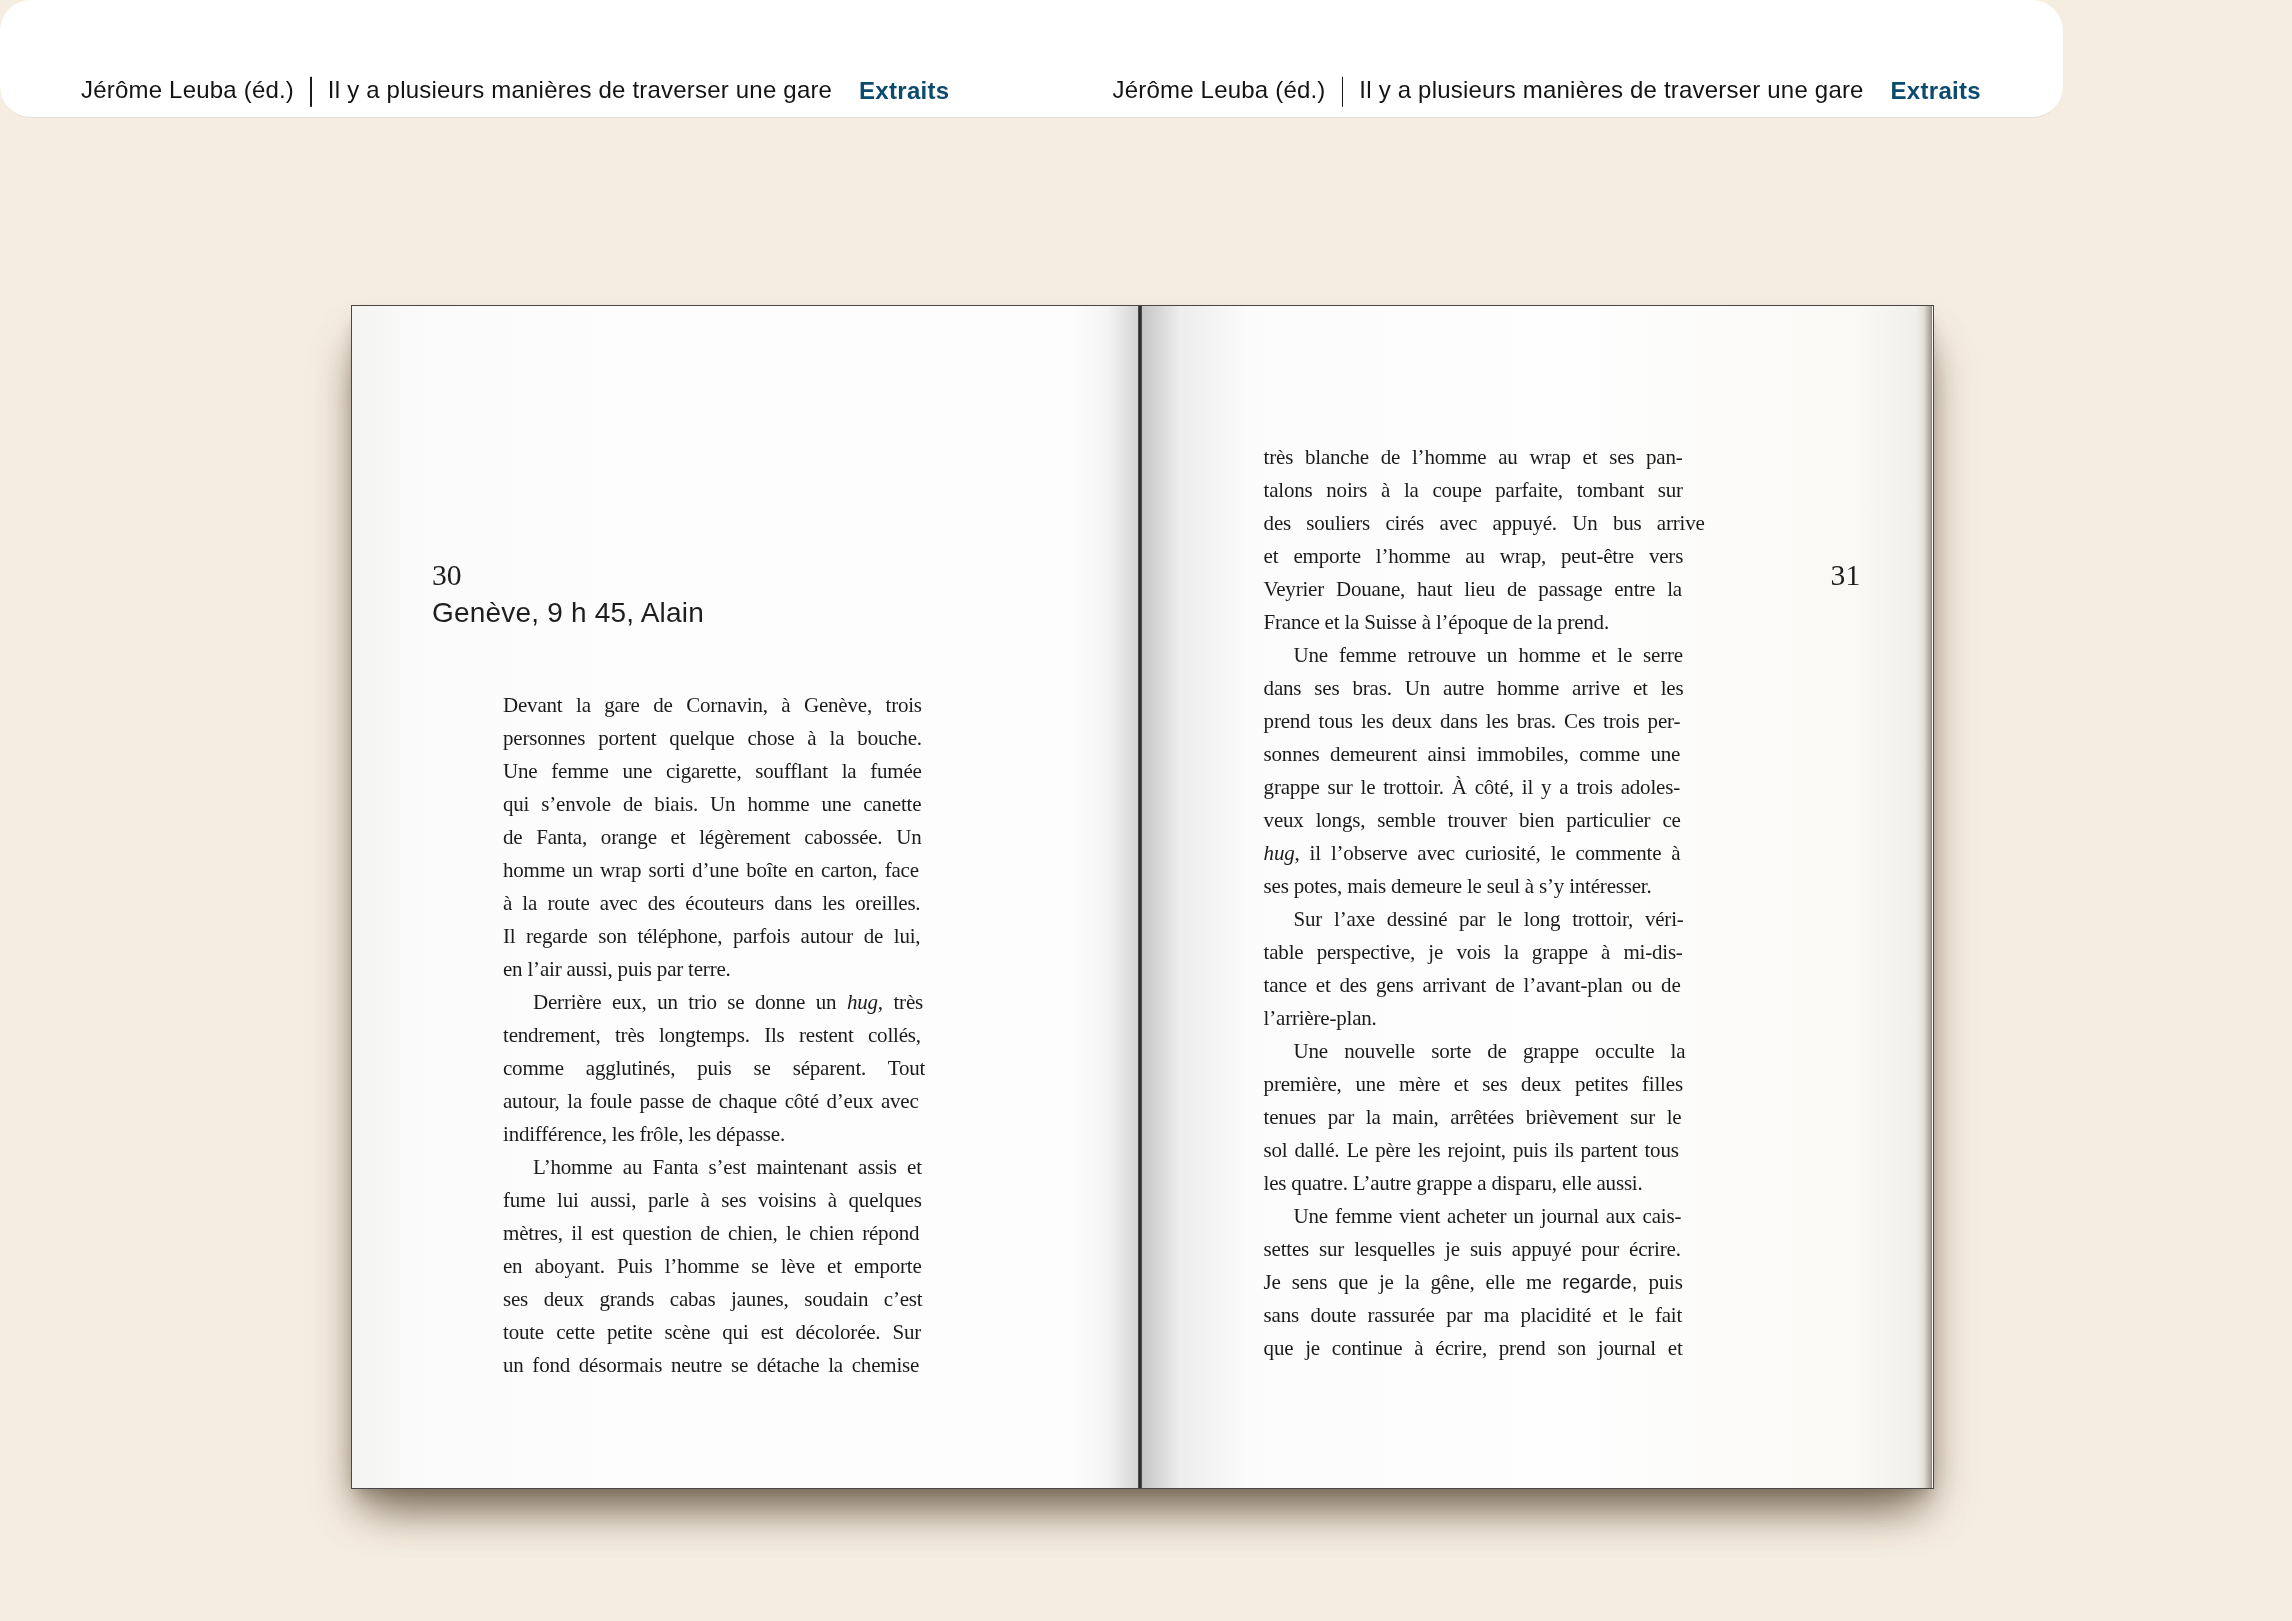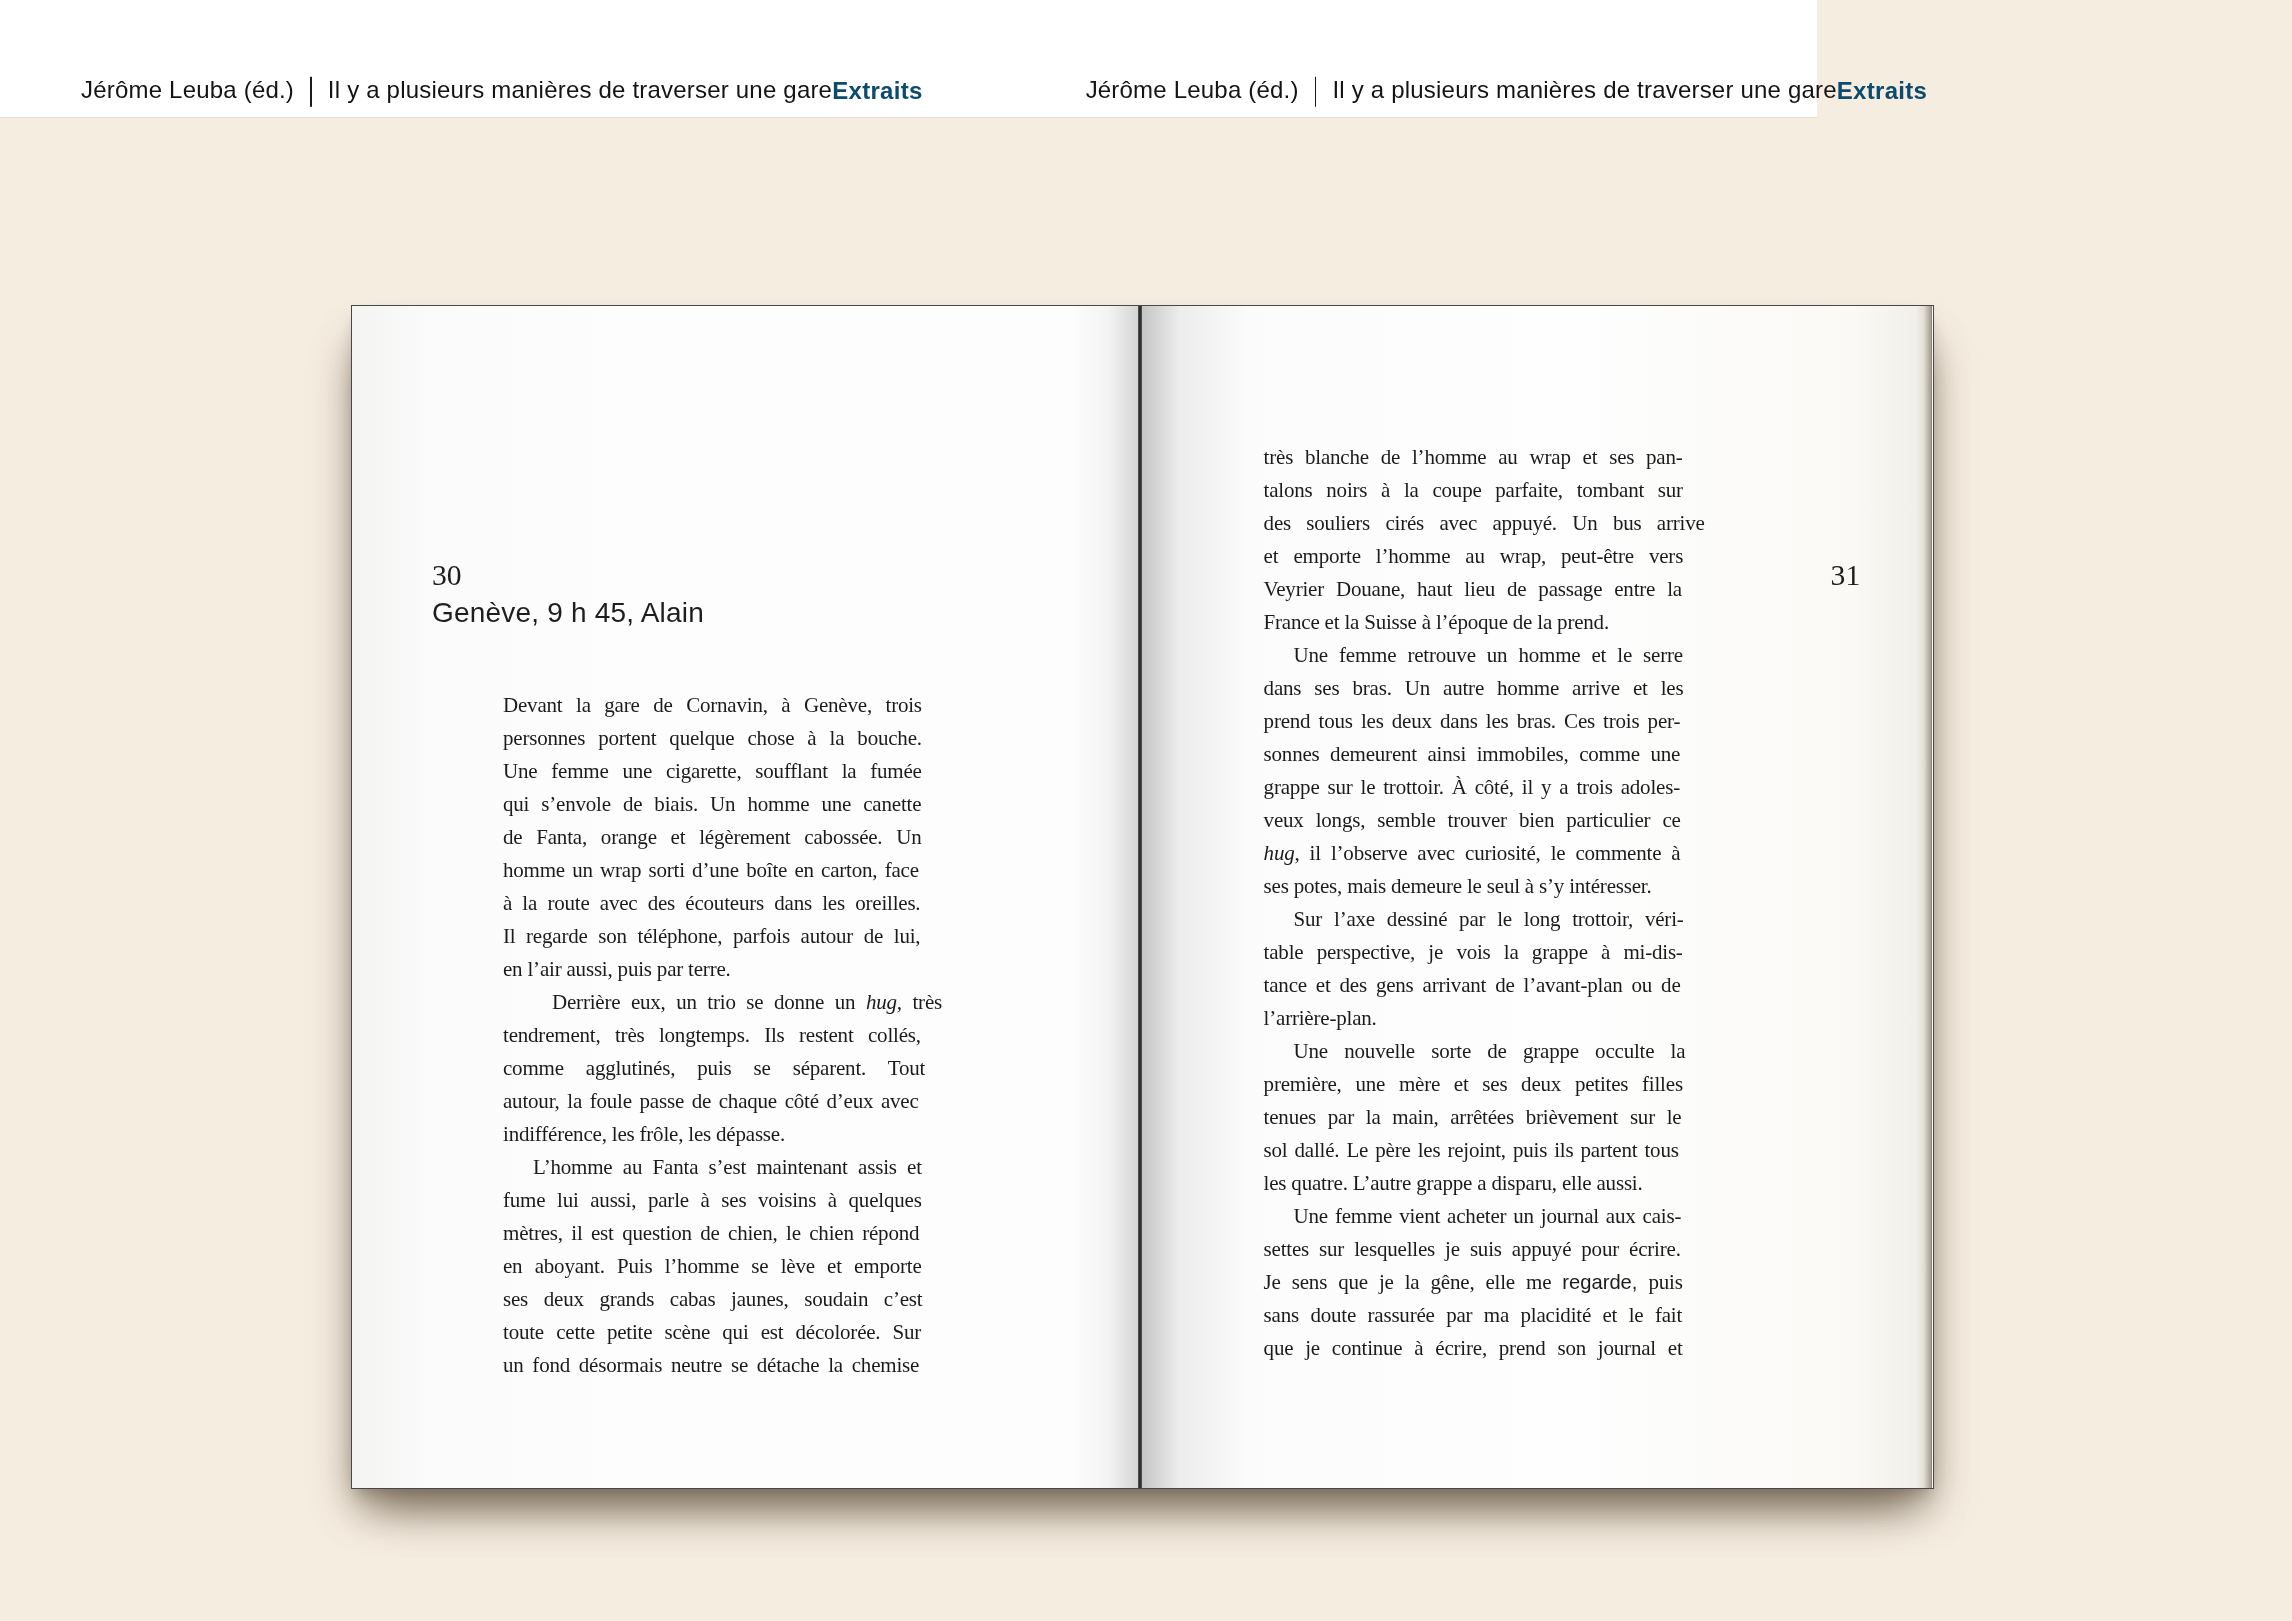--- a/index.html
+++ b/index.html
@@ -3,23 +3,24 @@
 <meta charset="utf-8">
 <style>
   html,body{margin:0;padding:0;background:#e9e2d6;}
   .canvas{
     position:relative;width:2293px;height:1621px;overflow:hidden;
     background:#f6ede1;
     font-family:"Liberation Sans",sans-serif;
   }
   
   .topbar{
-    position:absolute;left:0;top:0;width:1817px;height:117px;
+    position:absolute;left:0;top:0;width:2063px;height:117px;
     background:#ffffff;border-bottom:0.9px solid #e8dfd2;
     display:flex;
+    border-radius:31px;
   }
   .header-panel{
     width:1146px;box-sizing:border-box;
     padding:0 82px 12.5px 81px;
     display:flex;align-items:flex-end;justify-content:space-between;
   }
   .site-id{display:flex;align-items:center;color:#141414;font-size:24px;letter-spacing:0.2px;white-space:nowrap;cursor:pointer;}
   .site-id .vbar{display:inline-block;width:1.8px;height:30px;background:#1a1a1a;margin:0 16px;transform:translateY(1.8px);}
   .section-link{font-weight:bold;color:#0c4a6e;font-size:24px;letter-spacing:0.3px;cursor:pointer;white-space:nowrap;}
   
@@ -100,21 +101,21 @@
         <div class="body-text bl">
             <div class="tl"><span class="ln" style="word-spacing: 8.5px; transform: none;"><span>Devant la gare de Cornavin, à Genève, trois</span></span></div>
             <div class="tl"><span class="ln" style="word-spacing: 8px; transform: none;"><span>personnes portent quelque chose à la bouche.</span></span></div>
             <div class="tl"><span class="ln" style="word-spacing: 8.8px; transform: none;"><span>Une femme une cigarette, soufflant la fumée</span></span></div>
             <div class="tl"><span class="ln" style="word-spacing: 7px; transform: none;"><span>qui s’envole de biais. Un homme une canette</span></span></div>
             <div class="tl"><span class="ln" style="word-spacing: 8.8px; transform: none;"><span>de Fanta, orange et légèrement cabossée. Un</span></span></div>
             <div class="tl"><span class="ln" style="word-spacing: 2.2px; transform: none;"><span>homme un wrap sorti d’une boîte en carton, face</span></span></div>
             <div class="tl"><span class="ln" style="word-spacing: 5.2px; transform: none;"><span>à la route avec des écouteurs dans les oreilles.</span></span></div>
             <div class="tl"><span class="ln" style="word-spacing: 5.6px; transform: none;"><span>Il regarde son téléphone, parfois autour de lui,</span></span></div>
             <div class="tl"><span class="ln" style="word-spacing: 0px; transform: none;"><span>en l’air aussi, puis par terre.</span></span></div>
-            <div class="tl ind"><span class="ln" style="word-spacing: 5.5px; transform: none; margin-left: 19px;"><span>Derrière eux, un trio se donne un </span><span class="it">hug,</span><span> très</span></span></div>
+            <div class="tl ind"><span class="ln" style="word-spacing: 5.5px; transform: none;"><span>Derrière eux, un trio se donne un </span><span class="it">hug,</span><span> très</span></span></div>
             <div class="tl"><span class="ln" style="word-spacing: 9.4px; transform: none;"><span>tendrement, très longtemps. Ils restent collés,</span></span></div>
             <div class="tl"><span class="ln" style="word-spacing: 17px; transform: none;"><span>comme agglutinés, puis se séparent. Tout</span></span></div>
             <div class="tl"><span class="ln" style="word-spacing: 2.6px; transform: none;"><span>autour, la foule passe de chaque côté d’eux avec</span></span></div>
             <div class="tl"><span class="ln" style="word-spacing: 0px; transform: none;"><span>indifférence, les frôle, les dépasse.</span></span></div>
             <div class="tl ind"><span class="ln" style="word-spacing: 5.3px; transform: none;"><span>L’homme au Fanta s’est maintenant assis et</span></span></div>
             <div class="tl"><span class="ln" style="word-spacing: 6.6px; transform: none;"><span>fume lui aussi, parle à ses voisins à quelques</span></span></div>
             <div class="tl"><span class="ln" style="word-spacing: 3.4px; transform: none;"><span>mètres, il est question de chien, le chien répond</span></span></div>
             <div class="tl"><span class="ln" style="word-spacing: 7.2px; transform: none;"><span>en aboyant. Puis l’homme se lève et emporte</span></span></div>
             <div class="tl"><span class="ln" style="word-spacing: 10.6px; transform: none;"><span>ses deux grands cabas jaunes, soudain c’est</span></span></div>
             <div class="tl"><span class="ln" style="word-spacing: 7.1px; transform: none;"><span>toute cette petite scène qui est décolorée. Sur</span></span></div>

